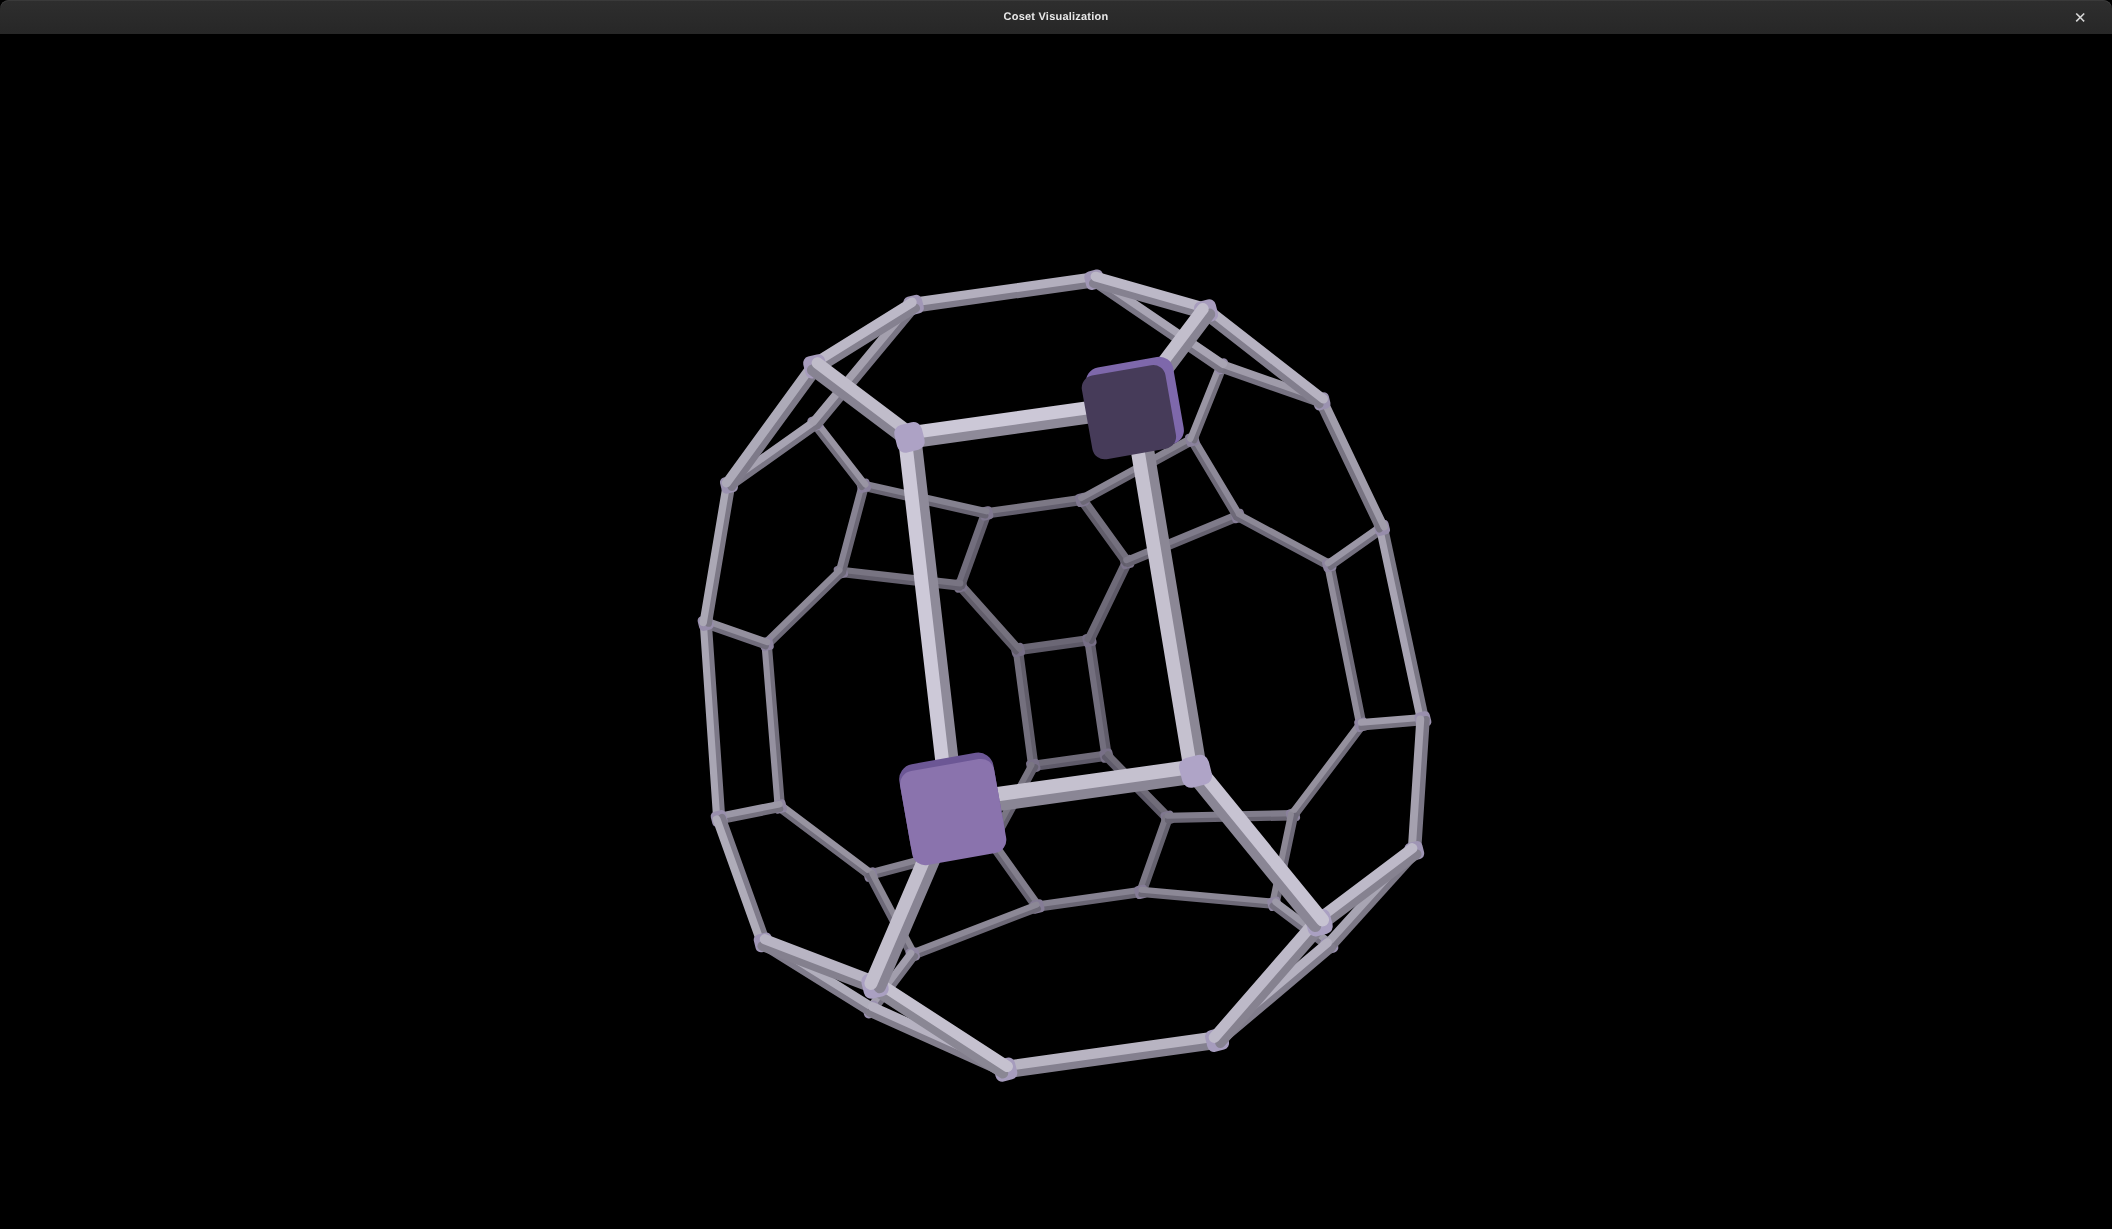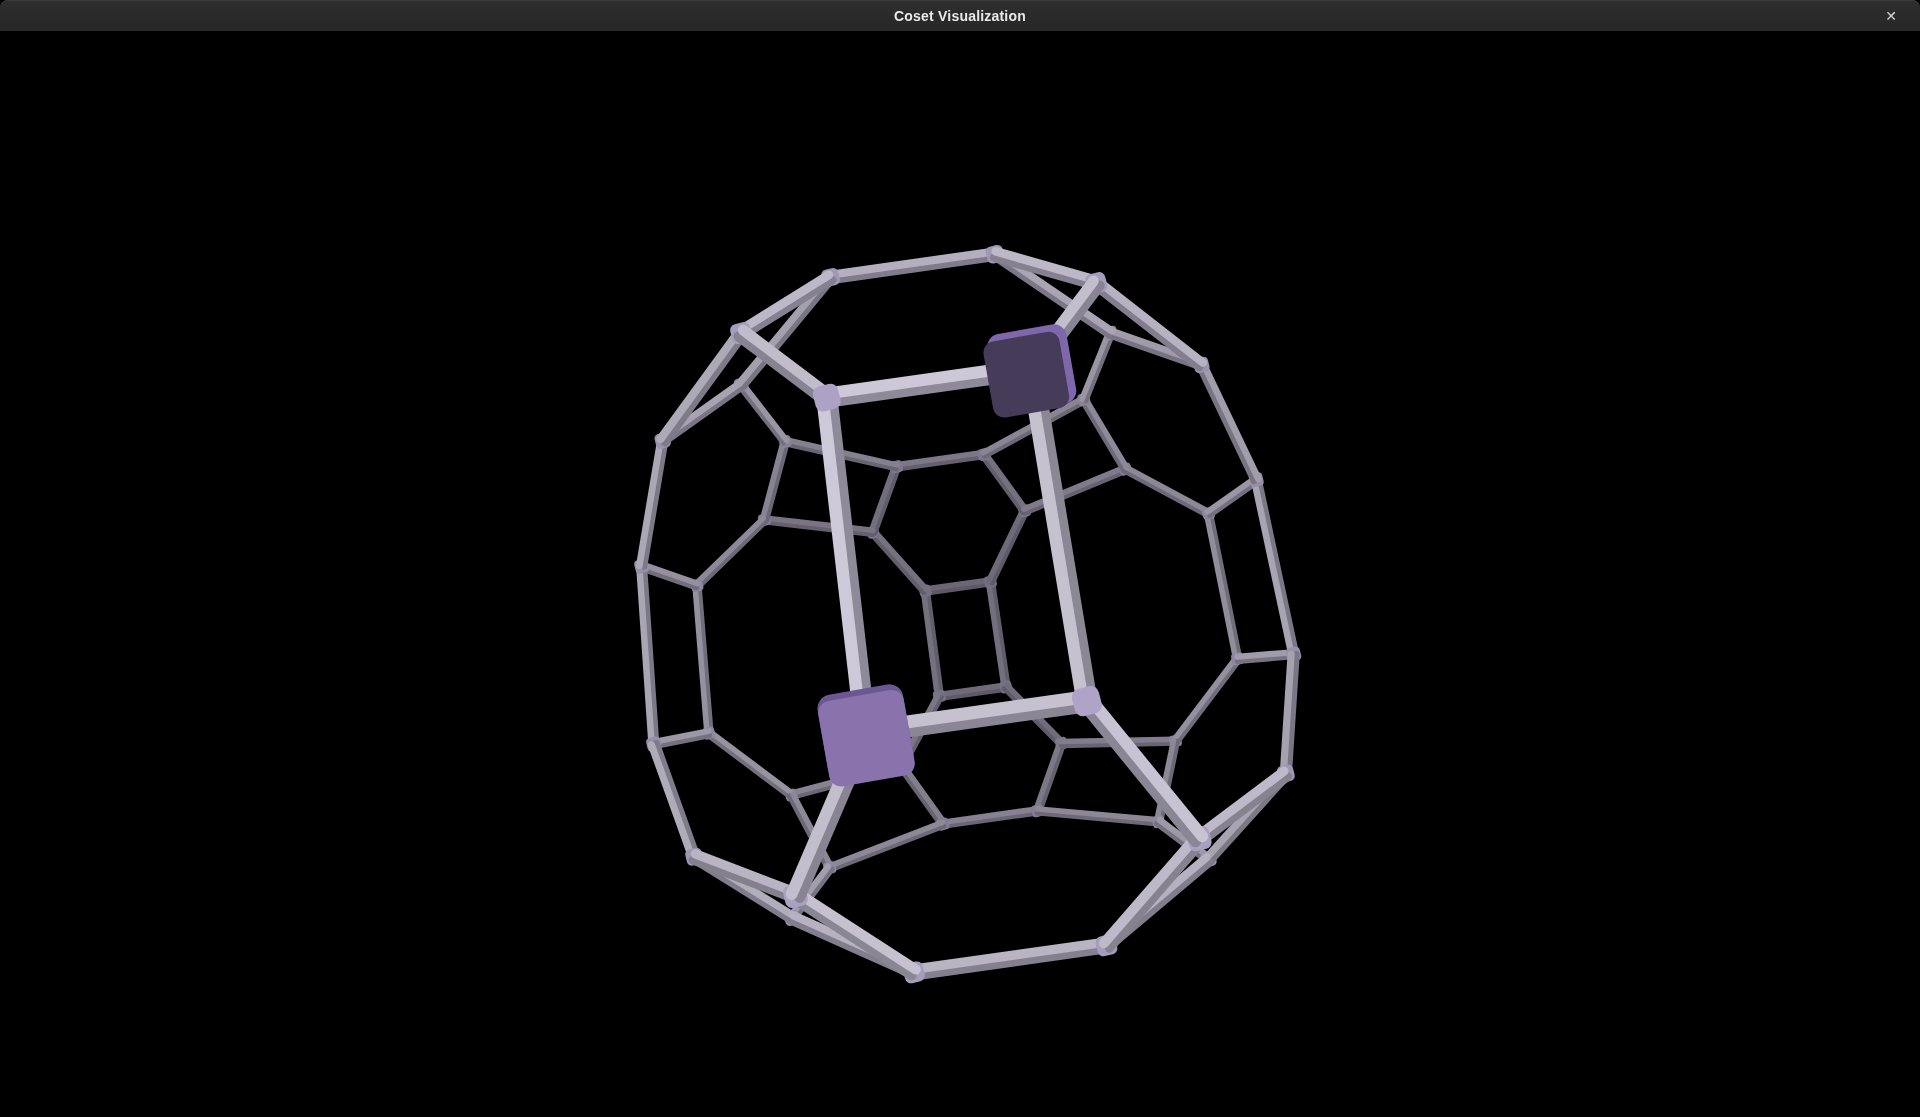--- a/index.html
+++ b/index.html
@@ -18,21 +18,21 @@
     position: absolute; top: 0; left: 0;
     width: 100%; height: var(--titlebar-h, 31px);
     background: linear-gradient(var(--tb-top, #2e2e2e), var(--tb-bottom, #272727));
     box-shadow: inset 0 1px 0 var(--tb-hl, #3a3a3a);
     border-radius: 8px 8px 0 0;
     display: flex; align-items: center; justify-content: center;
     box-sizing: border-box;
   }
   .titlebar-text {
     color: var(--tb-text, #e9e9e9);
-    font-size: 14px;
+    font-size: 10px;
     font-weight: bold;
     letter-spacing: 0.2px;
     user-select: none;
   }
   .close-btn {
     position: absolute;
     right: 14px; top: 0;
     height: 100%;
     display: flex; align-items: center; justify-content: center;
     width: 30px;

